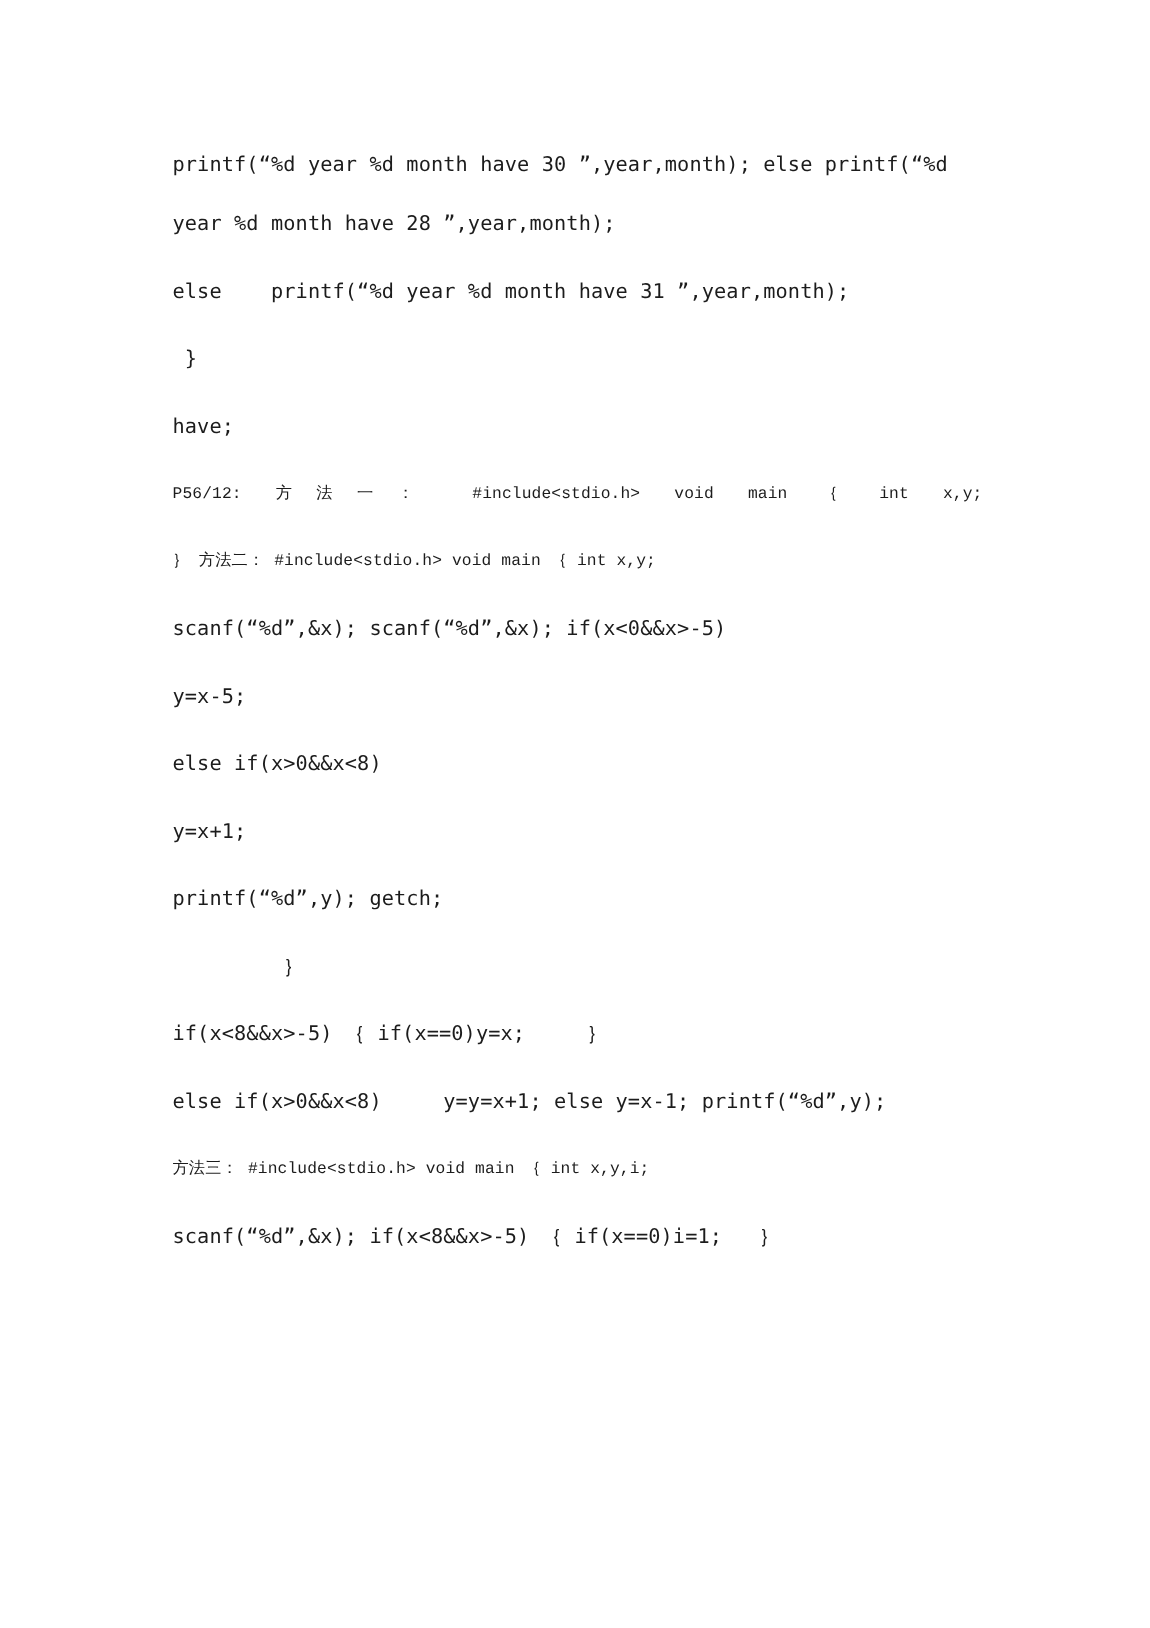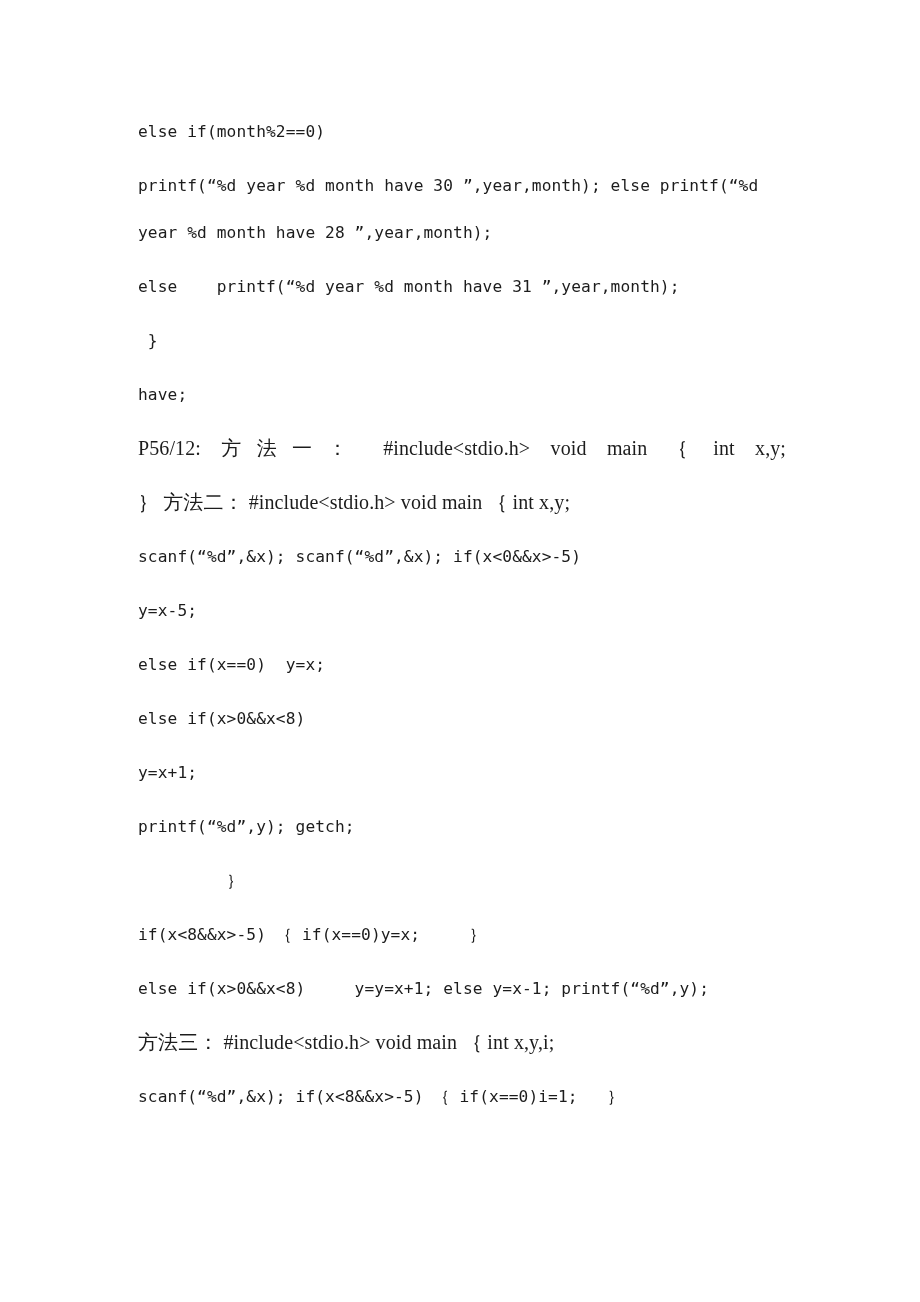--- a/index.html
+++ b/index.html
@@ -49,49 +49,47 @@
     margin-bottom: 7px;
   }
 
   
   .para.justified {
     text-align: justify;
     text-align-last: justify;
   }
 
   .cjk {
-    font-family: Liberation Serif, serif;
-    font-size: 20px;
+    font-family: Liberation Mono, monospace;
+    font-size: 13px;
   }
 </style>
 </head>
 <body>
 
 <div id="page">
   <div id="doc-body">
 
-    <p class="para">else if(month%2==0)</p>
 
     <p class="para wrap">printf(“%d year %d month have 30 ”,year,month); else printf(“%d year %d month have 28 ”,year,month);</p>
 
     <p class="para">else    printf(“%d year %d month have 31 ”,year,month);</p>
 
     <p class="para"> }</p>
 
     <p class="para">have;</p>
 
     <p class="para justified cjk">P56/12:  方 法 一 ：   #include&lt;stdio.h&gt;  void  main  ｛  int  x,y;</p>
 
     <p class="para cjk">｝ 方法二： #include&lt;stdio.h&gt; void main ｛ int x,y;</p>
 
     <p class="para">scanf(“%d”,&amp;x); scanf(“%d”,&amp;x); if(x&lt;0&amp;&amp;x&gt;-5)</p>
 
     <p class="para">y=x-5;</p>
 
-    <p class="para">else if(x==0)  y=x;</p>
 
     <p class="para">else if(x&gt;0&amp;&amp;x&lt;8)</p>
 
     <p class="para">y=x+1;</p>
 
     <p class="para">printf(“%d”,y); getch;</p>
 
     <p class="para">         ｝</p>
 
     <p class="para">if(x&lt;8&amp;&amp;x&gt;-5) ｛ if(x==0)y=x;     ｝</p>

